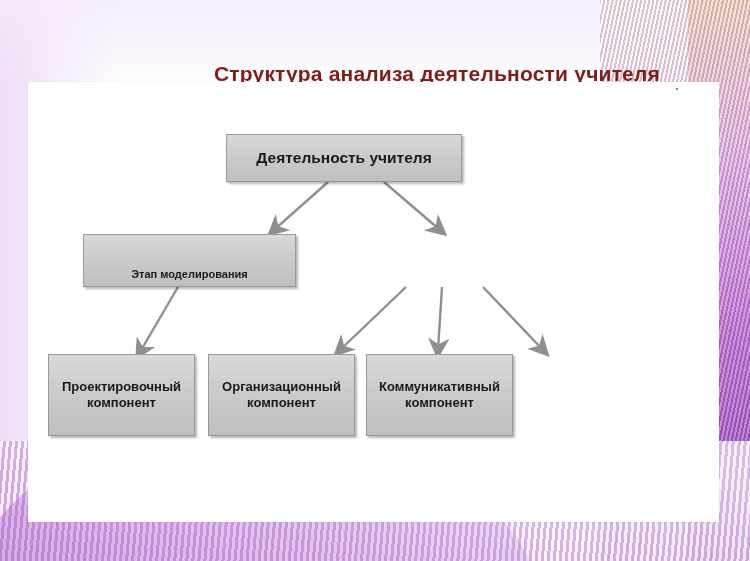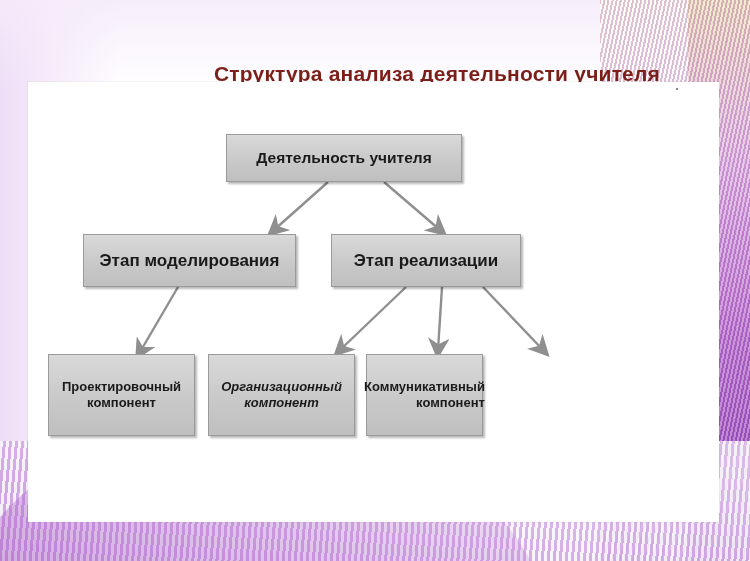--- a/index.html
+++ b/index.html
@@ -150,21 +150,21 @@
     color: #1a1a1a;
     font-weight: bold;
     display: flex;
     align-items: center;
     justify-content: center;
     text-align: center;
     padding: 4px 8px;
     line-height: 1.25;
   }
   .node.lvl1 { font-size: 15.5px; }
-  .node.lvl2 { font-size: 17px; }
+  .node.lvl2 { font-size: 11px; align-items: flex-end; }
   .node.lvl3 { font-size: 13px; }
 
   .svg-arrows {
     position: absolute;
     left: 0;
     top: 0;
     width: 643px;
     height: 440px;
     pointer-events: none;
   }
@@ -208,33 +208,30 @@
       </svg>
 
       <div class="node lvl1" style="left:198px; top:52px; width:236px; height:48px;">
         <span>Деятельность учителя</span>
       </div>
 
       <div class="node lvl2" style="left:55px; top:152px; width:213px; height:53px;">
         <span>Этап моделирования</span>
       </div>
 
-      <div class="node lvl2" style="left:303px; top:152px; width:190px; height:53px;">
-        <span>Этап реализации</span>
-      </div>
 
       <div class="node lvl3" style="left:20px; top:272px; width:147px; height:82px;">
         <span>Проектировочный компонент</span>
       </div>
 
-      <div class="node lvl3" style="left:180px; top:272px; width:147px; height:82px;font-style:italic;">
+      <div class="node lvl3" style="left:180px; top:272px; width:147px; height:82px;">
         <span>Организационный компонент</span>
       </div>
 
-      <div class="node lvl3" style="left:338px; top:272px; width:117px; height:82px;text-align:right;">
+      <div class="node lvl3" style="left:338px; top:272px; width:147px; height:82px;">
         <span>Коммуникативный компонент</span>
       </div>
 
 
     </div>
   </div>
 
   <div class="card-dot"></div>
 
 </div>

